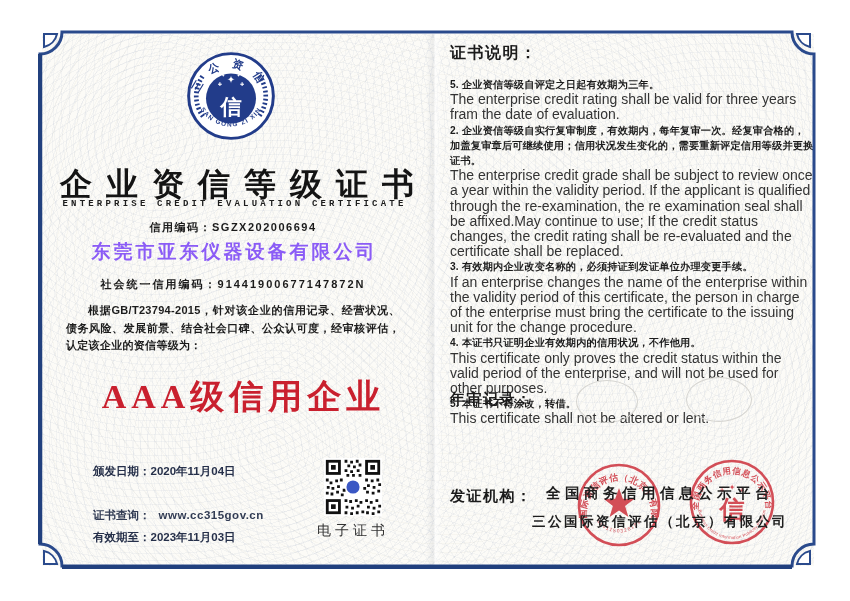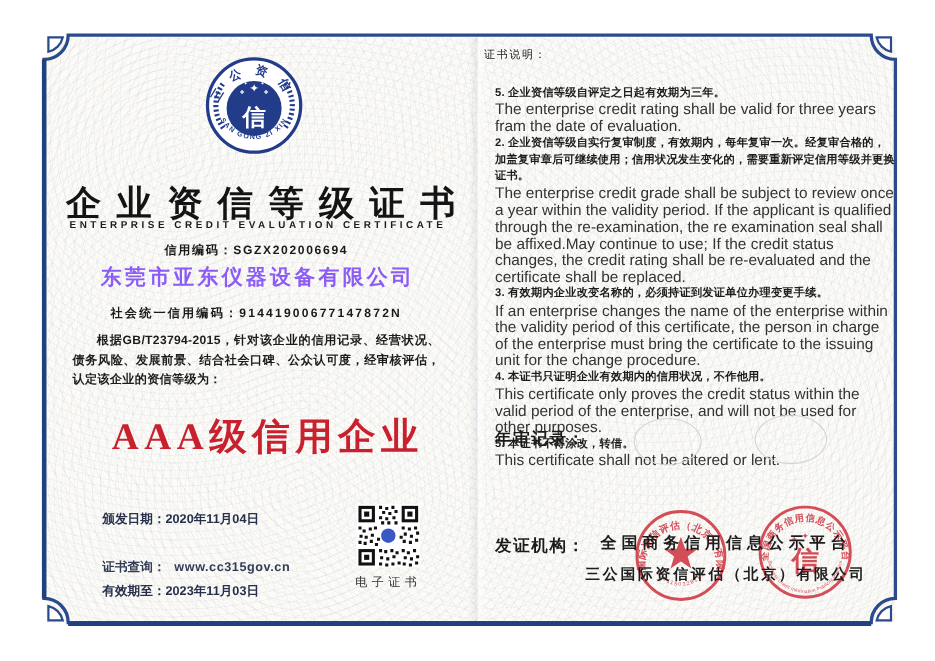--- a/index.html
+++ b/index.html
@@ -23,44 +23,44 @@
 
   .left-page  { position:absolute; left:0;   top:0; width:390px; height:540px; z-index:2; }
   .right-page { position:absolute; left:402px; top:0; width:378px; height:540px; z-index:2; }
 
   .logo { position:absolute; left:143px; top:16px; width:100px; height:100px; }
 
   .cert-title { position:absolute; top:133px; width:100%; text-align:right;
     font-family:"Liberation Serif","DejaVu Serif",serif; font-weight:bold; font-size:32px;
     letter-spacing:14px; padding-left:14px; color:#141414; white-space:nowrap; }
   .cert-subtitle { position:absolute; top:169px; width:100%; text-align:center;
-    font-size:9px; font-weight:bold; letter-spacing:3.2px; padding-left:3px; color:#1d1d1d; white-space:nowrap; }
+    font-size:9px; font-weight:bold; letter-spacing:3.2px; padding-left:3px; color:#1d1d1d; white-space:nowrap;font-family:Liberation Mono, monospace; }
   .credit-code { position:absolute; top:190px; width:100%; text-align:center;
     font-size:11px; font-weight:bold; letter-spacing:1.5px; color:#1a1a1a; }
   .company-name { position:absolute; top:209px; width:100%; text-align:center;
     font-size:19px; font-weight:bold; letter-spacing:3px; padding-left:3px; color:#8b5cf6; white-space:nowrap; }
   .uscc { position:absolute; top:247px; width:100%; text-align:center;
     font-size:11px; font-weight:bold; letter-spacing:2px; color:#1a1a1a; }
   .assess-para { position:absolute; left:28px; top:272px; width:334px;
     font-size:11px; font-weight:bold; line-height:17.5px; letter-spacing:.3px;
     text-align:justify; text-indent:22px; color:#1c1c1c; }
   .rating { position:absolute; top:344px; width:100%; text-align:center;
     font-family:"Liberation Serif","DejaVu Serif",serif; font-weight:bold; font-size:34px;
     letter-spacing:5px; color:#c9202e; white-space:nowrap;padding-left:21px; }
 
   .meta-line { position:absolute; left:55px; font-size:11.5px; font-weight:bold; color:#26304a; white-space:nowrap; }
   .meta-issue { top:434px; } .meta-valid { top:452px;margin-top:48px; }
   .meta-query { top:478px; font-weight:600; color:#323c54; }
   .meta-query .url { margin-left:8px; letter-spacing:.5px; }
 
   .qr { position:absolute; left:286px; top:428px; width:58px; height:58px; }
   .qr-caption { position:absolute; left:270px; top:492px; width:90px; text-align:center;
-    font-family:"Liberation Serif",serif; font-size:11px; letter-spacing:4px; color:#333; }
-
-  .instr-title { position:absolute; left:0; top:13px; font-size:10px; font-weight:normal;
+    font-family:"Liberation Serif",serif; font-size:14px; letter-spacing:4px; color:#333; }
+
+  .instr-title { position:absolute; left:10px; top:13px; font-size:16px; font-weight:bold;
     letter-spacing:1.5px; color:#1b1b1b; }
   .items { position:absolute; left:10px; top:47px; width:364px; }
   .items p.zh { font-size:10.2px; font-weight:bold; line-height:15.2px; letter-spacing:.2px; color:#1c1c1c; }
   .items p.en { font-family:Liberation Sans, sans-serif; font-size:14px; line-height:15.2px; color:#333; }
 
   .annual-label, .issuer-label { position:absolute; left:10px; font-size:15px; font-weight:bold;
     letter-spacing:1.5px; color:#1b1b1b; }
   .annual-label { top:360px; } .issuer-label { top:457px; }
 
   .review-ellipse { position:absolute; border:1.2px solid #d6d5d1; border-radius:50%;

